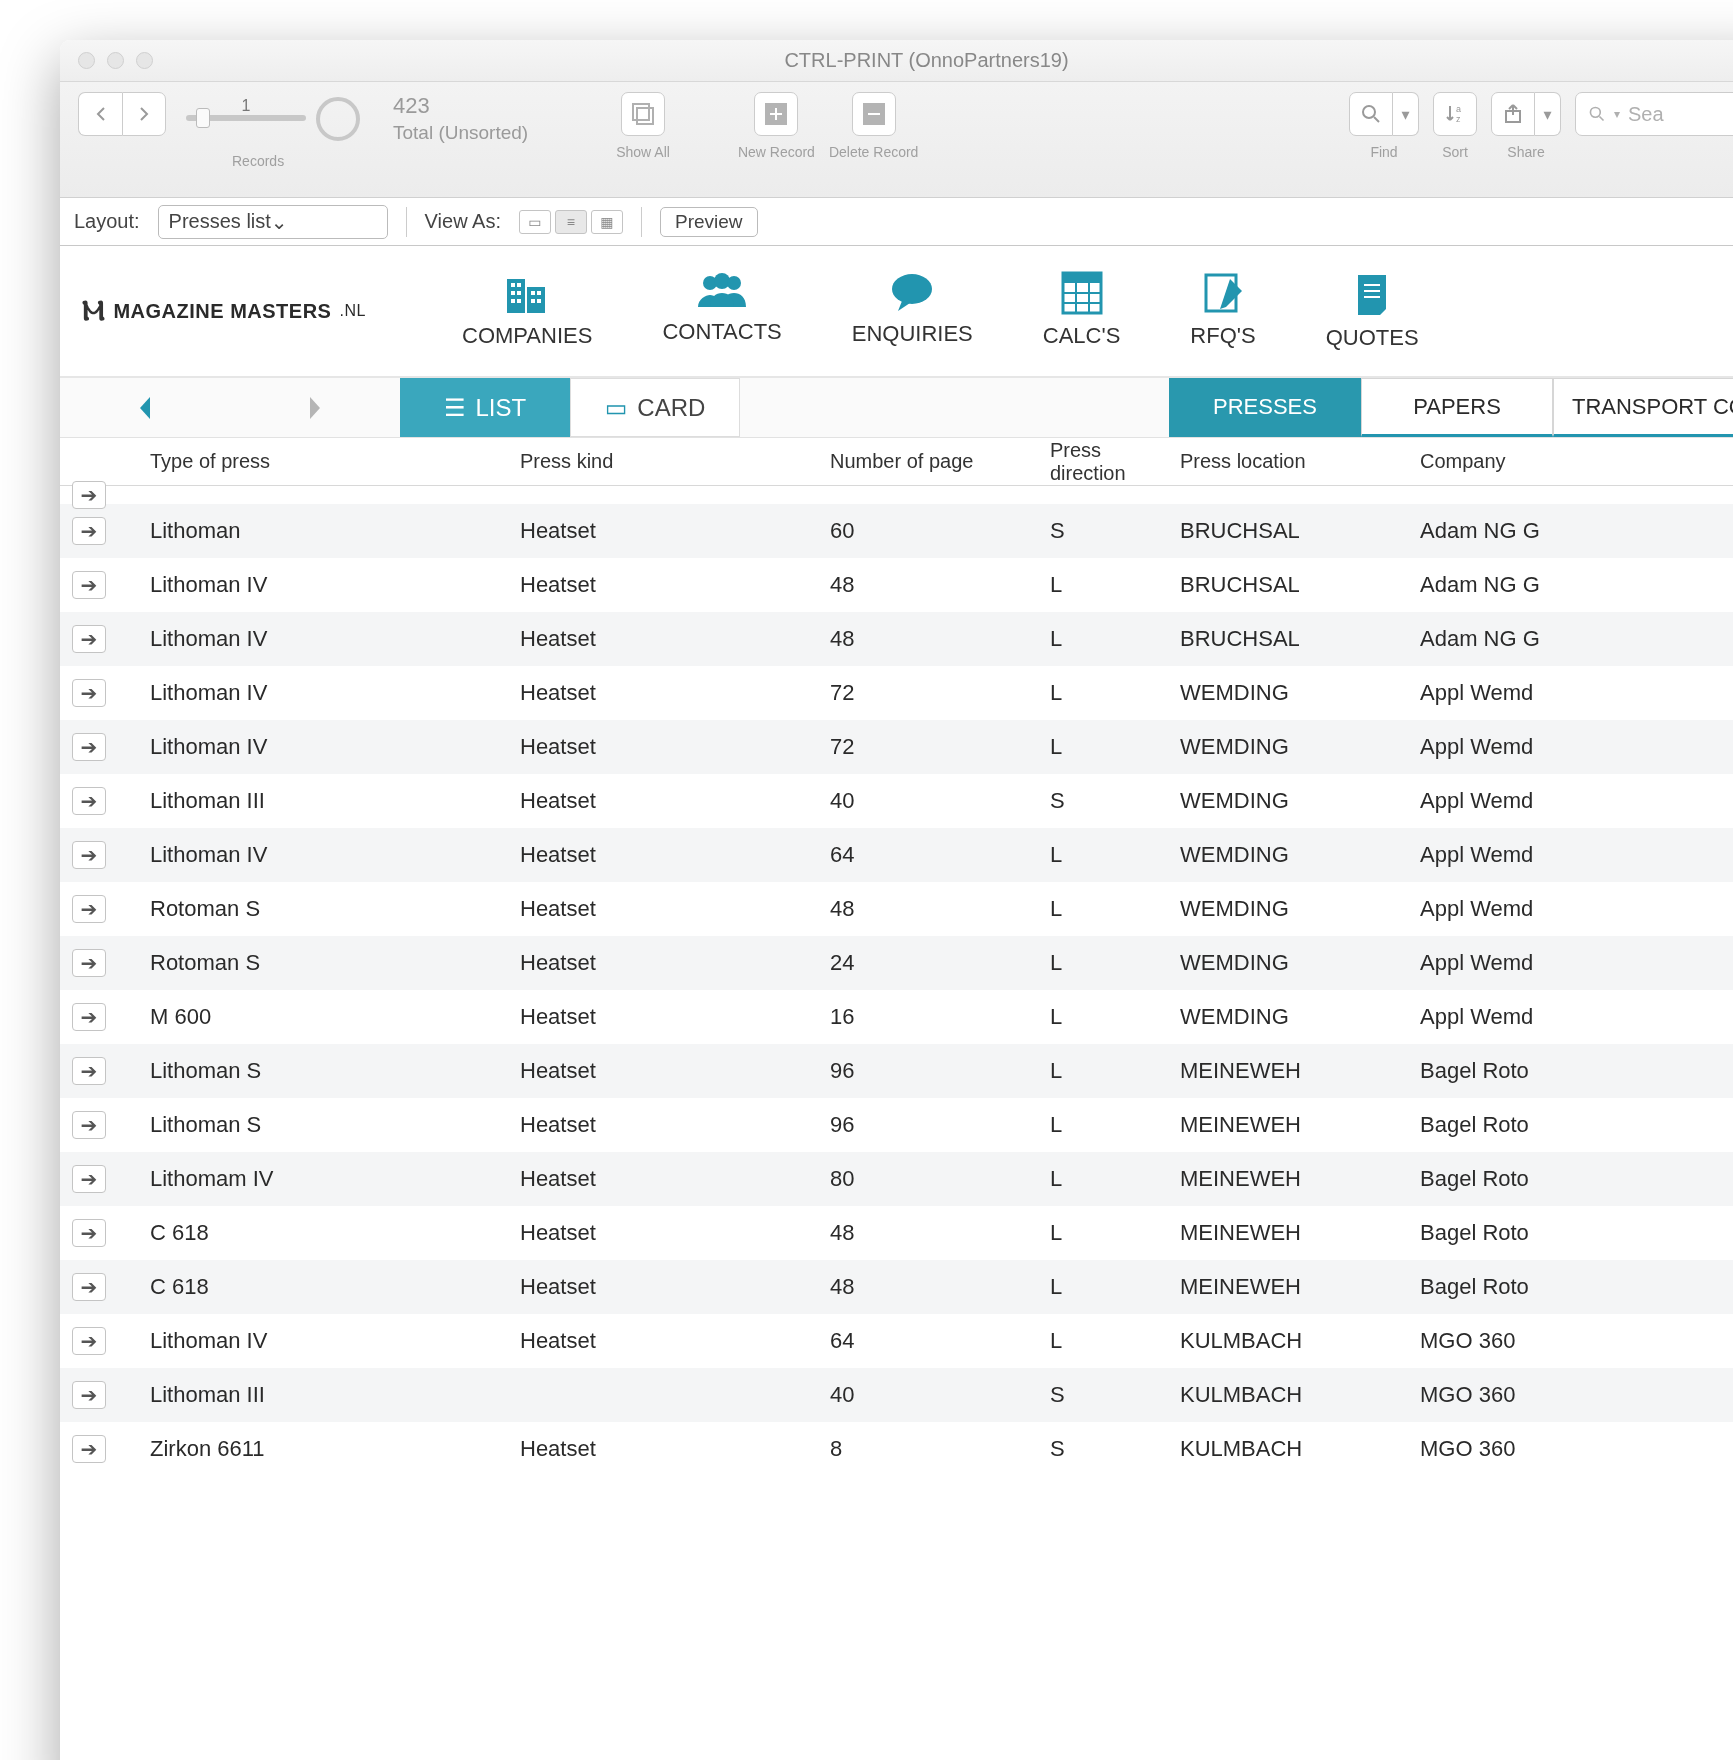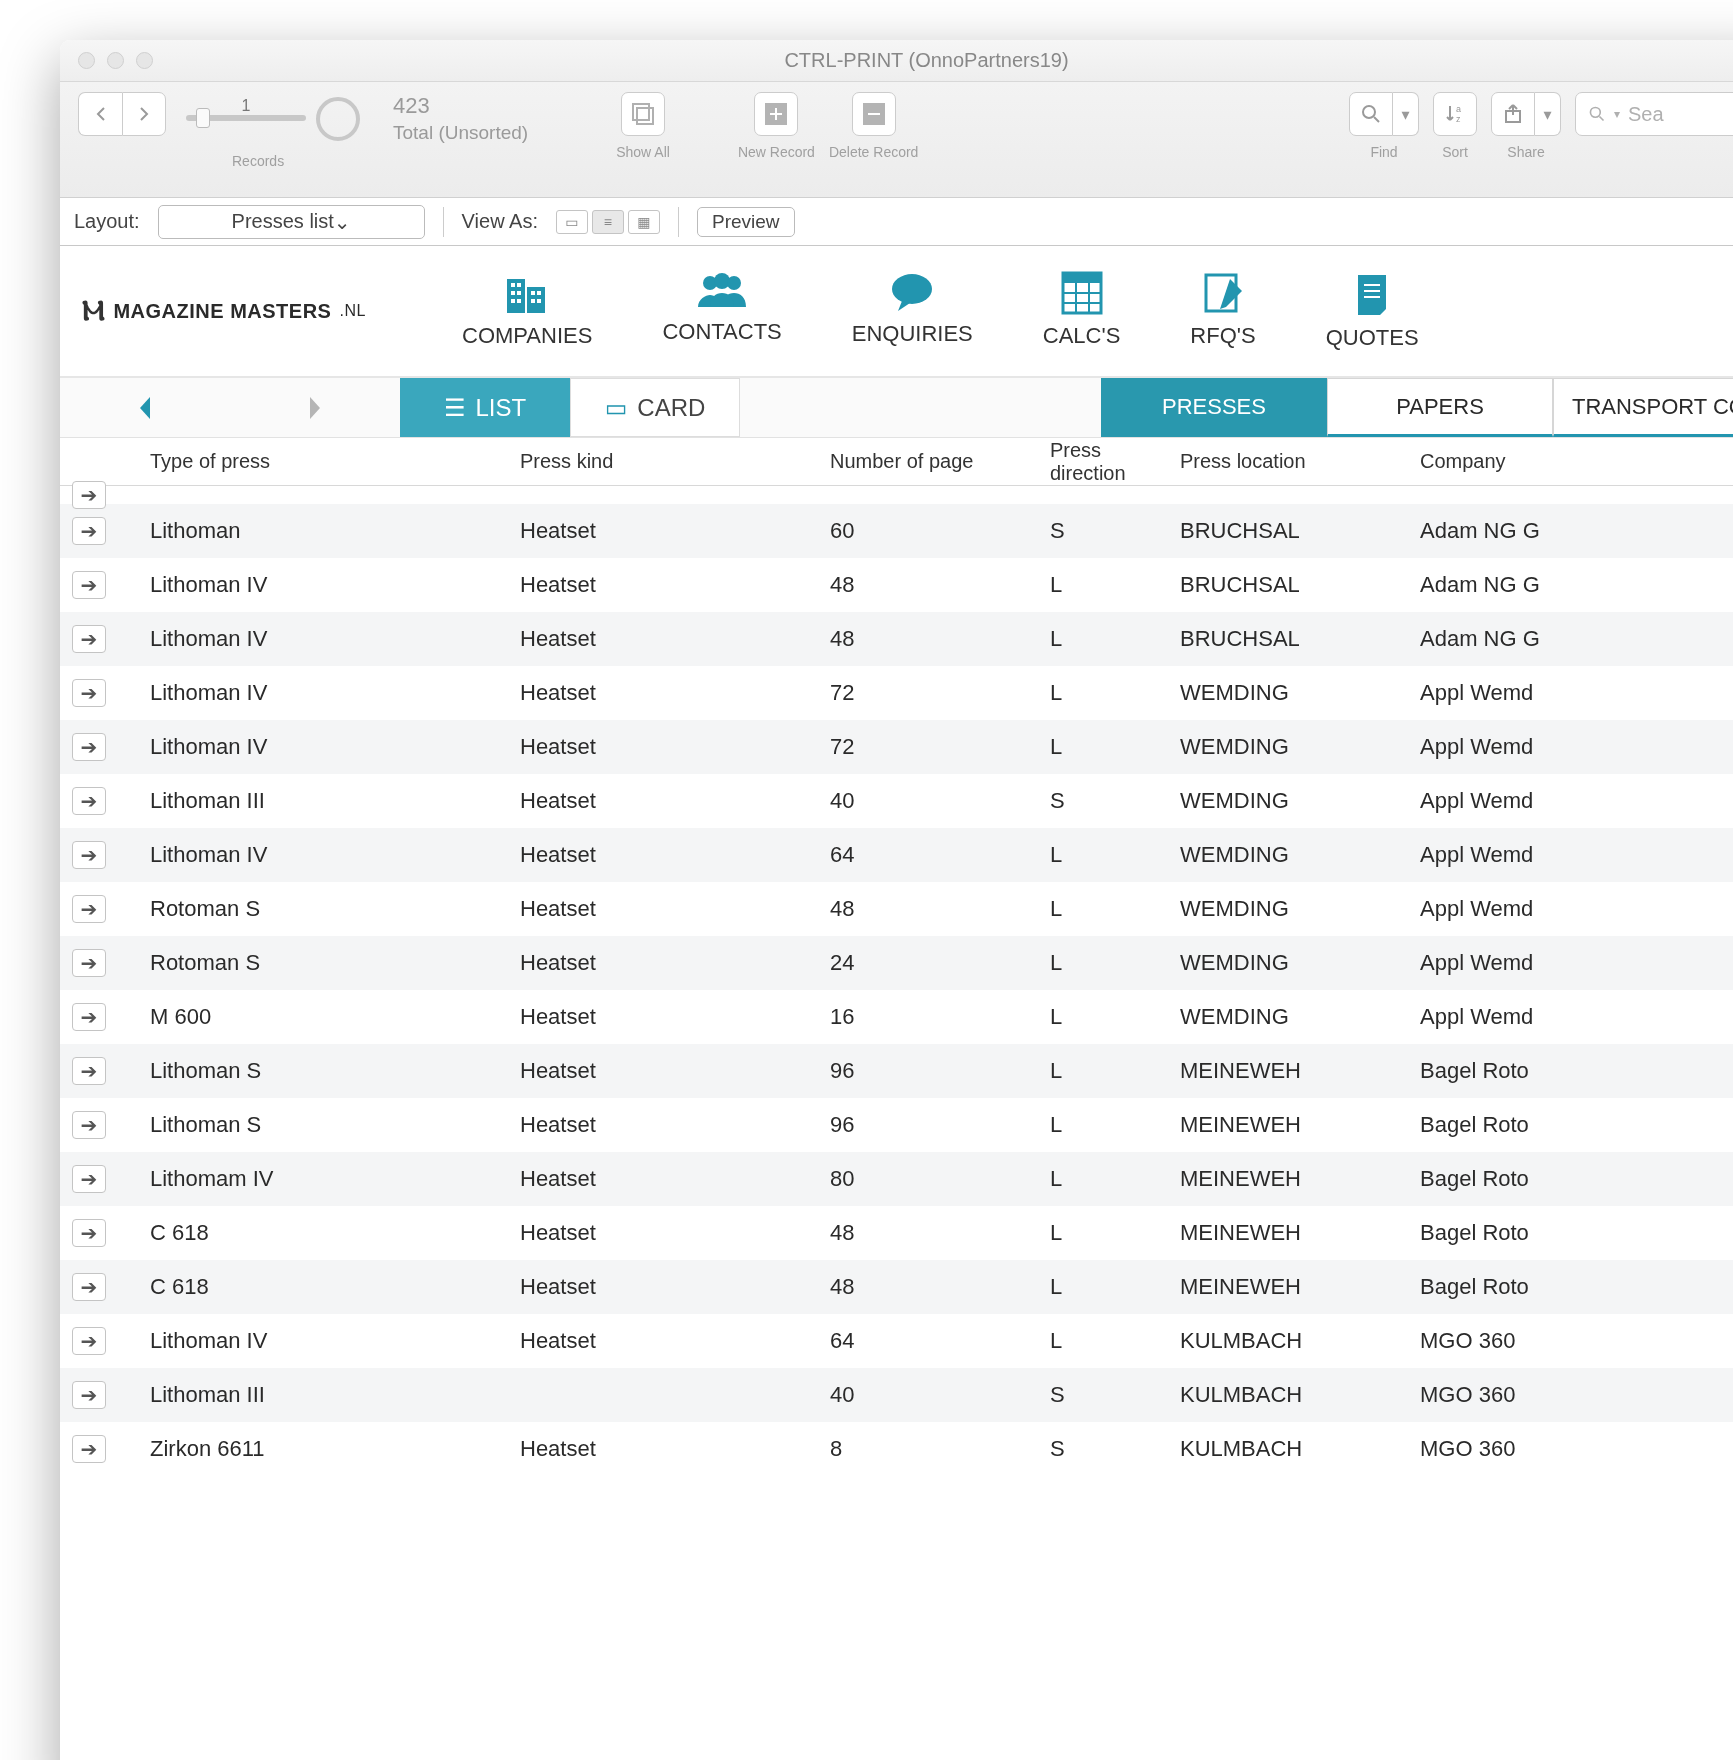--- a/index.html
+++ b/index.html
@@ -75,22 +75,22 @@
   min-width:120px; max-width:200px;
 }
 
 
 .layoutrow {
   height:48px; border-bottom:1px solid #c8c8c8;
   display:flex; align-items:center; padding:0 14px; gap:18px;
   font-size:20px; color:#444;
 }
 .layout-select {
-  height:34px; width:267px; background:#fff; border:1px solid #bbb; border-radius:5px;
-  display:flex; align-items:center; padding:0 10px; justify-content:center;
+  height:34px; width:230px; background:#fff; border:1px solid #bbb; border-radius:5px;
+  display:flex; align-items:center; padding:0 10px; justify-content:flex-start;
 }
 .viewas-btns { display:flex; gap:4px; }
 .va { width:32px; height:24px; border:1px solid #c4c4c4; border-radius:3px; background:#fff; display:flex; align-items:center; justify-content:center; color:#888; font-size:14px;}
 .va.active{ background:#e8e8e8; }
 .divider-v{ width:1px; height:30px; background:#ccc; }
 .preview-btn{ height:30px; padding:0 14px; border:1px solid #bbb; border-radius:5px; background:#fff; font-size:19px; display:flex; align-items:center;}
 
 
 .brandnav {
   height:132px; background:#fff; border-bottom:2px solid #e6e6e6;
@@ -113,21 +113,21 @@
   display:flex; align-items:stretch;
 }
 .arrow-cell{ width:170px; display:flex; align-items:center; justify-content:center; font-size:28px; color:#2295af;}
 .arrow-cell.grey{color:#b5b5b5;}
 .viewtabs{ display:flex; }
 .vt{ width:170px; display:flex; align-items:center; justify-content:center; gap:10px; font-size:24px;}
 .vt.active{ background:#3aa7bd; color:#fff;}
 .vt:not(.active){ background:#fff; border:1px solid #ddd; color:#444;}
 .subspacer{flex:1;}
 .sectiontabs{display:flex;}
-.st{ width:226px; display:flex; align-items:center; justify-content:center; font-size:22px; border:1px solid #d6d6d6; border-bottom:3px solid #2295af; background:#fff;}
+.st{ width:192px; display:flex; align-items:center; justify-content:center; font-size:22px; border:1px solid #d6d6d6; border-bottom:3px solid #2295af; background:#fff;}
 .st.active{ background:#2998ae; color:#fff; border-color:#2998ae;}
 .st.last{ width:240px; padding:0 14px;}
 
 
 .colheads{
   height:48px; background:#fff; border-bottom:1px solid #d8d8d8;
   display:flex; align-items:center; font-size:20px; color:#333; padding-left:12px;
 }
 .ch-arrow{width:70px;}
 .ch{padding:0 8px;}

